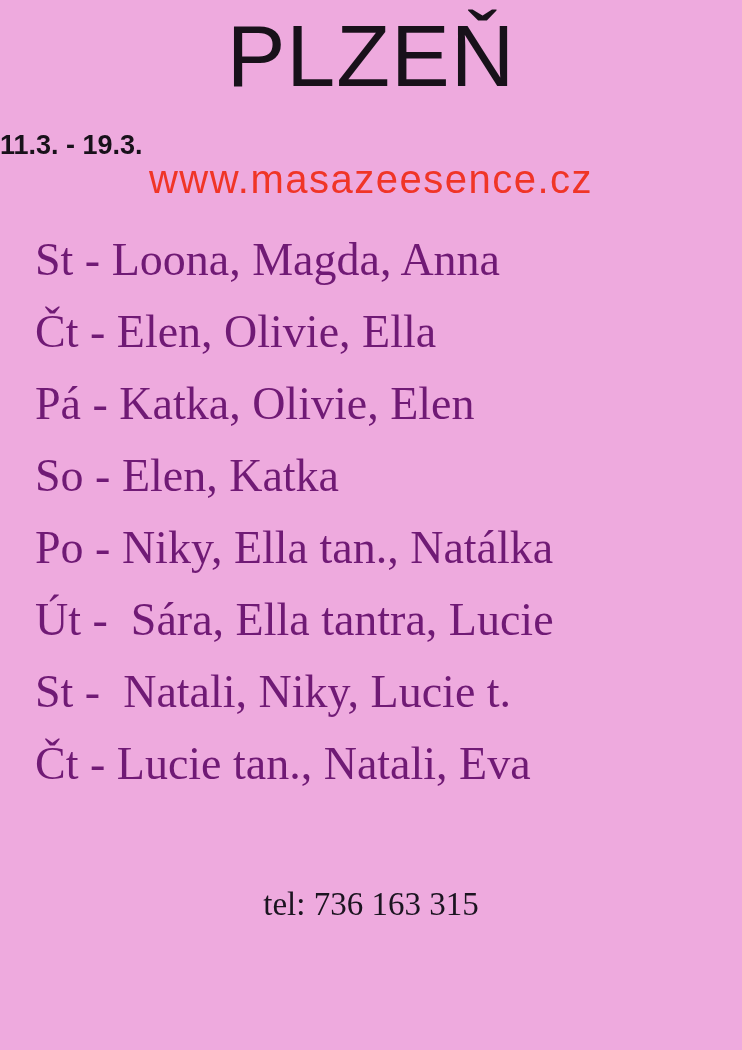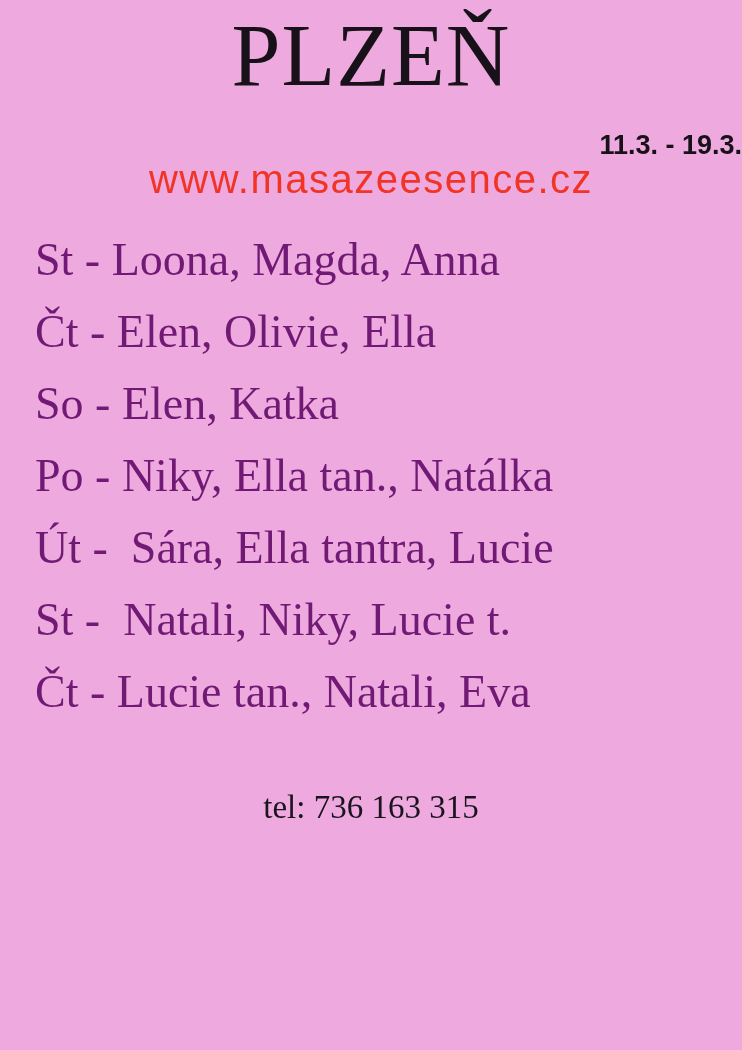--- a/index.html
+++ b/index.html
@@ -16,30 +16,30 @@
     overflow: hidden;
   }
   .poster {
     width: 742px;
     height: 1050px;
     position: relative;
   }
   .title {
     margin: 8px 0 4px 0;
     text-align: center;
-    font-family: Liberation Serif, serif;
+    font-family: Liberation Sans, sans-serif;
     font-weight: 400;
     font-size: 88px;
     line-height: 96px;
     letter-spacing: 1px;
     color: #18111a;
   }
   .date-range {
     margin-top: 26px;
-    text-align: right;
+    text-align: left;
     font-weight: 700;
     font-size: 27px;
     line-height: 30px;
     color: #18111a;
   }
   .website {
     display: block;
     text-align: center;
     font-weight: 400;
     font-size: 40px;
@@ -55,21 +55,21 @@
     padding: 0;
   }
   .schedule li {
     font-family: "Liberation Serif", serif;
     font-size: 46px;
     line-height: 72px;
     color: #701a75;
     white-space: pre; 
   }
   .phone {
-    margin-top: 59px;
+    margin-top: 84px;
     text-align: center;
     font-family: "Liberation Serif", serif;
     font-size: 33px;
     line-height: 40px;
     color: #1b1420;
   }
 </style>
 </head>
 <body>
 
@@ -77,20 +77,21 @@
 
   <h1 class="title">PLZEŇ</h1>
 
   <div class="date-range">11.3. - 19.3.</div>
 
   <a class="website">www.masazeesence.cz</a>
 
   <ul class="schedule">
     <li>St - Loona, Magda, Anna</li>
     <li>Čt - Elen, Olivie, Ella</li>
+    <li>Pá - Katka, Olivie, Elen</li>
     <li>So - Elen, Katka</li>
     <li>Po - Niky, Ella tan., Natálka</li>
     <li>Út -  Sára, Ella tantra, Lucie</li>
     <li>St -  Natali, Niky, Lucie t.</li>
     <li>Čt - Lucie tan., Natali, Eva</li>
   </ul>
 
   <div class="phone">tel: 736 163 315</div>
 
 </div>

